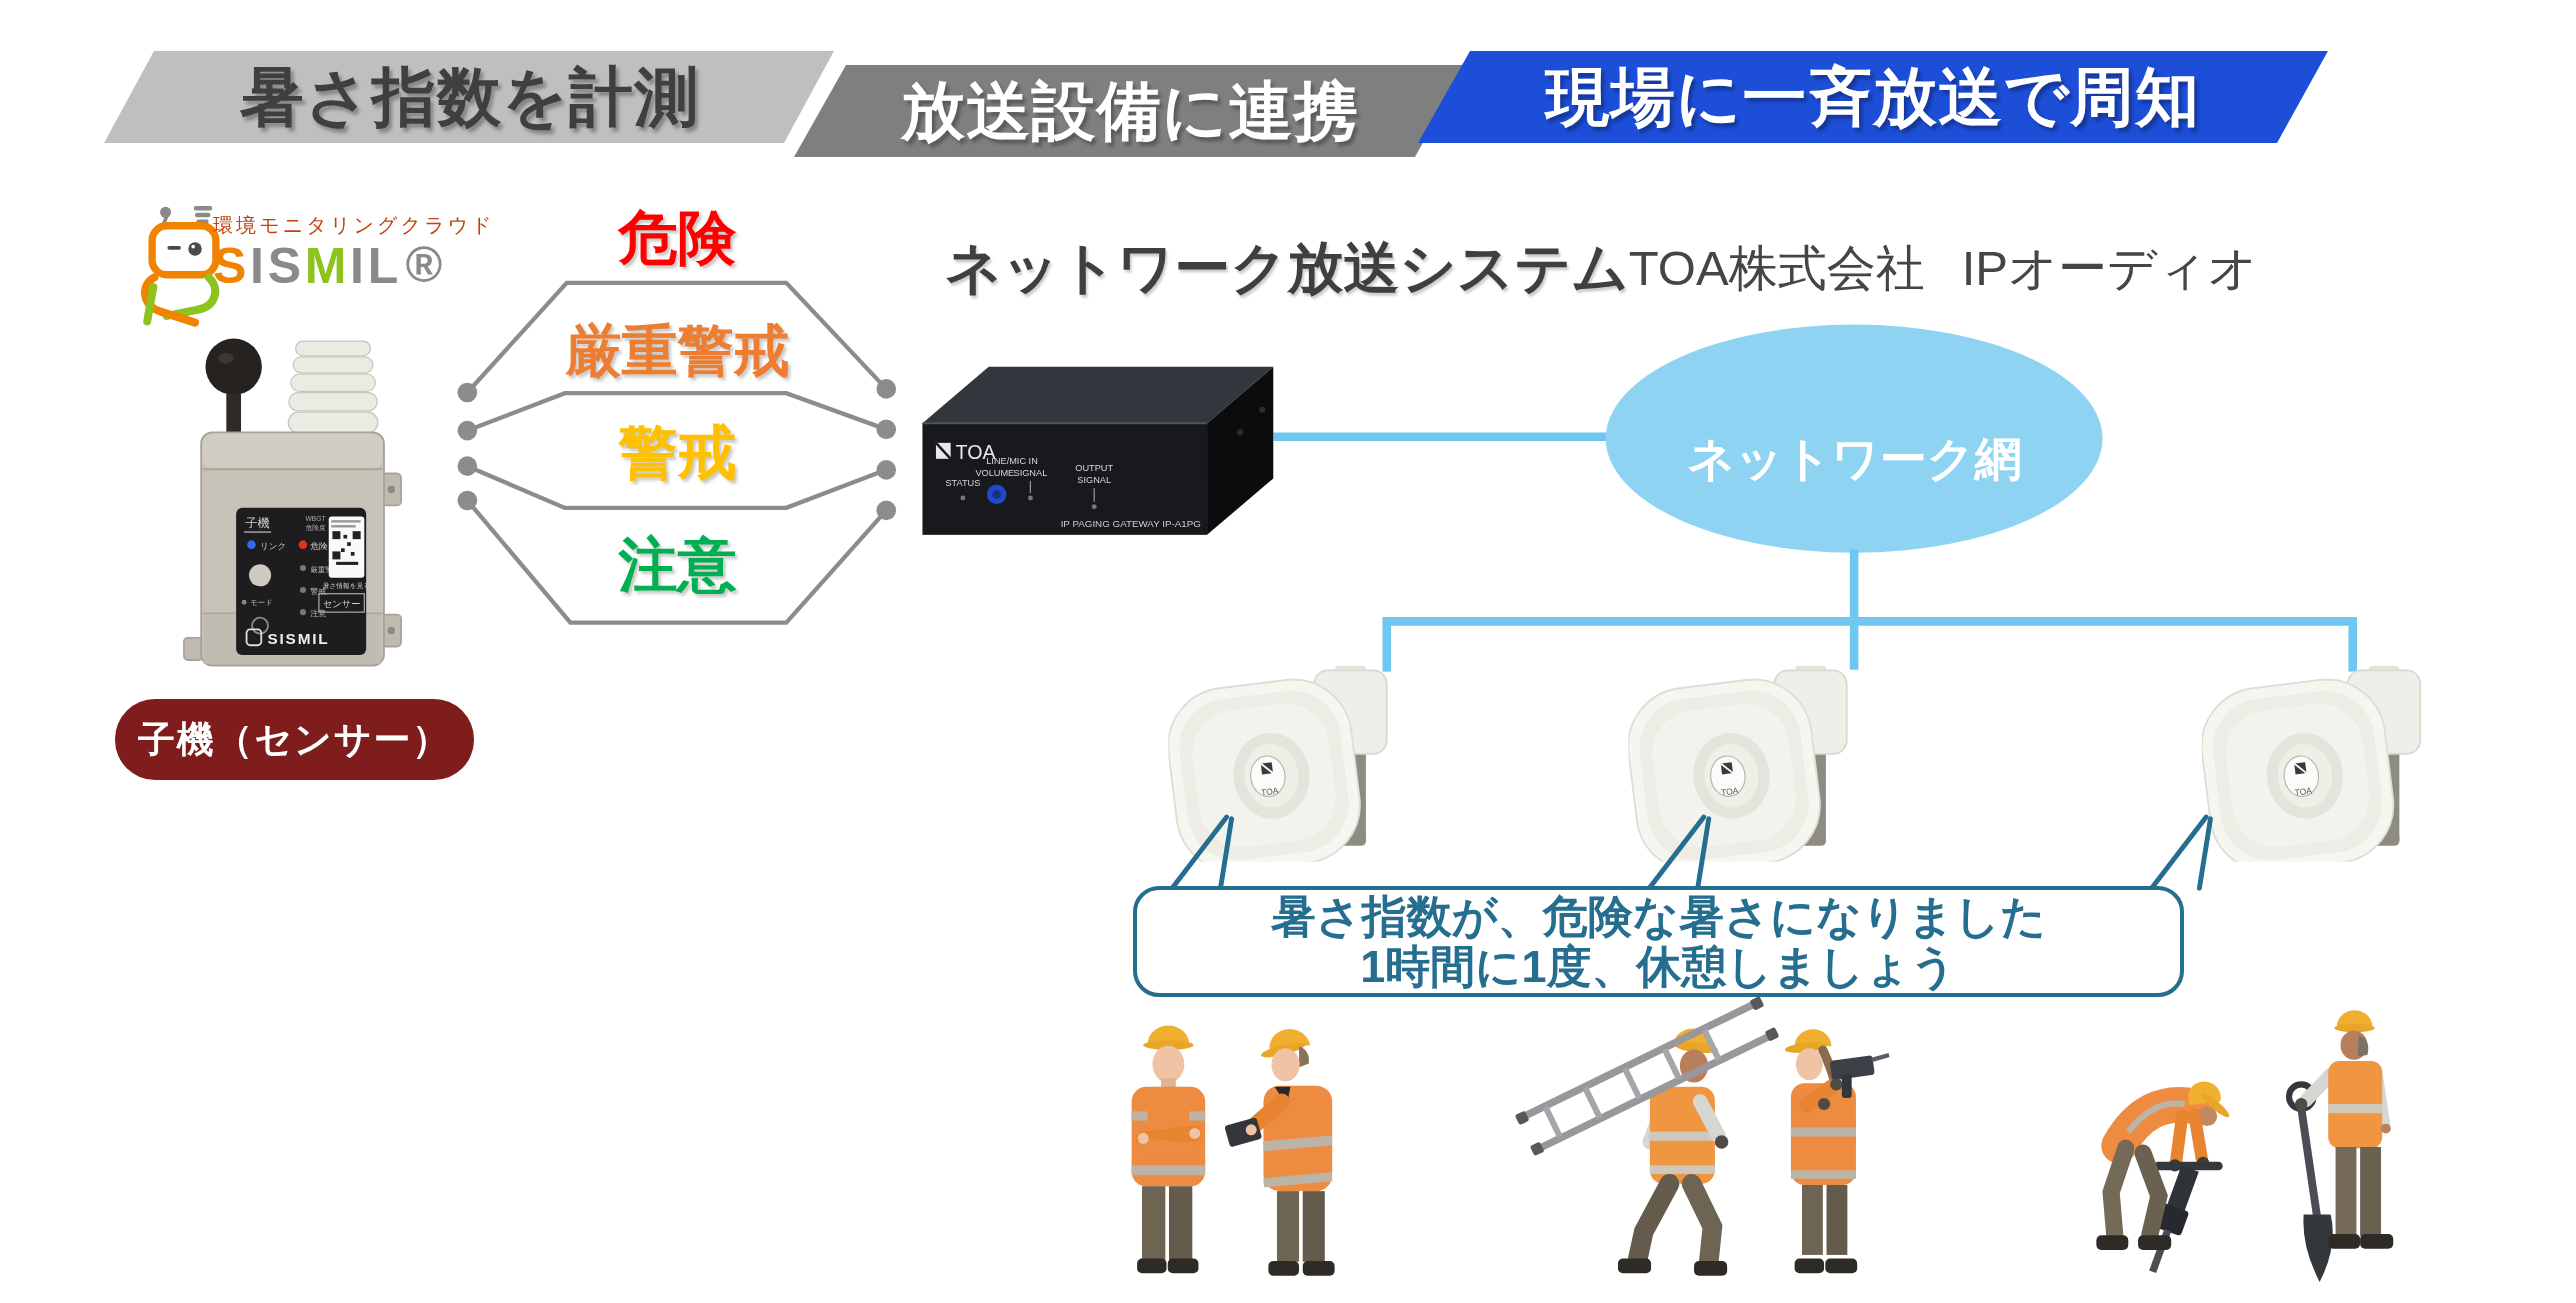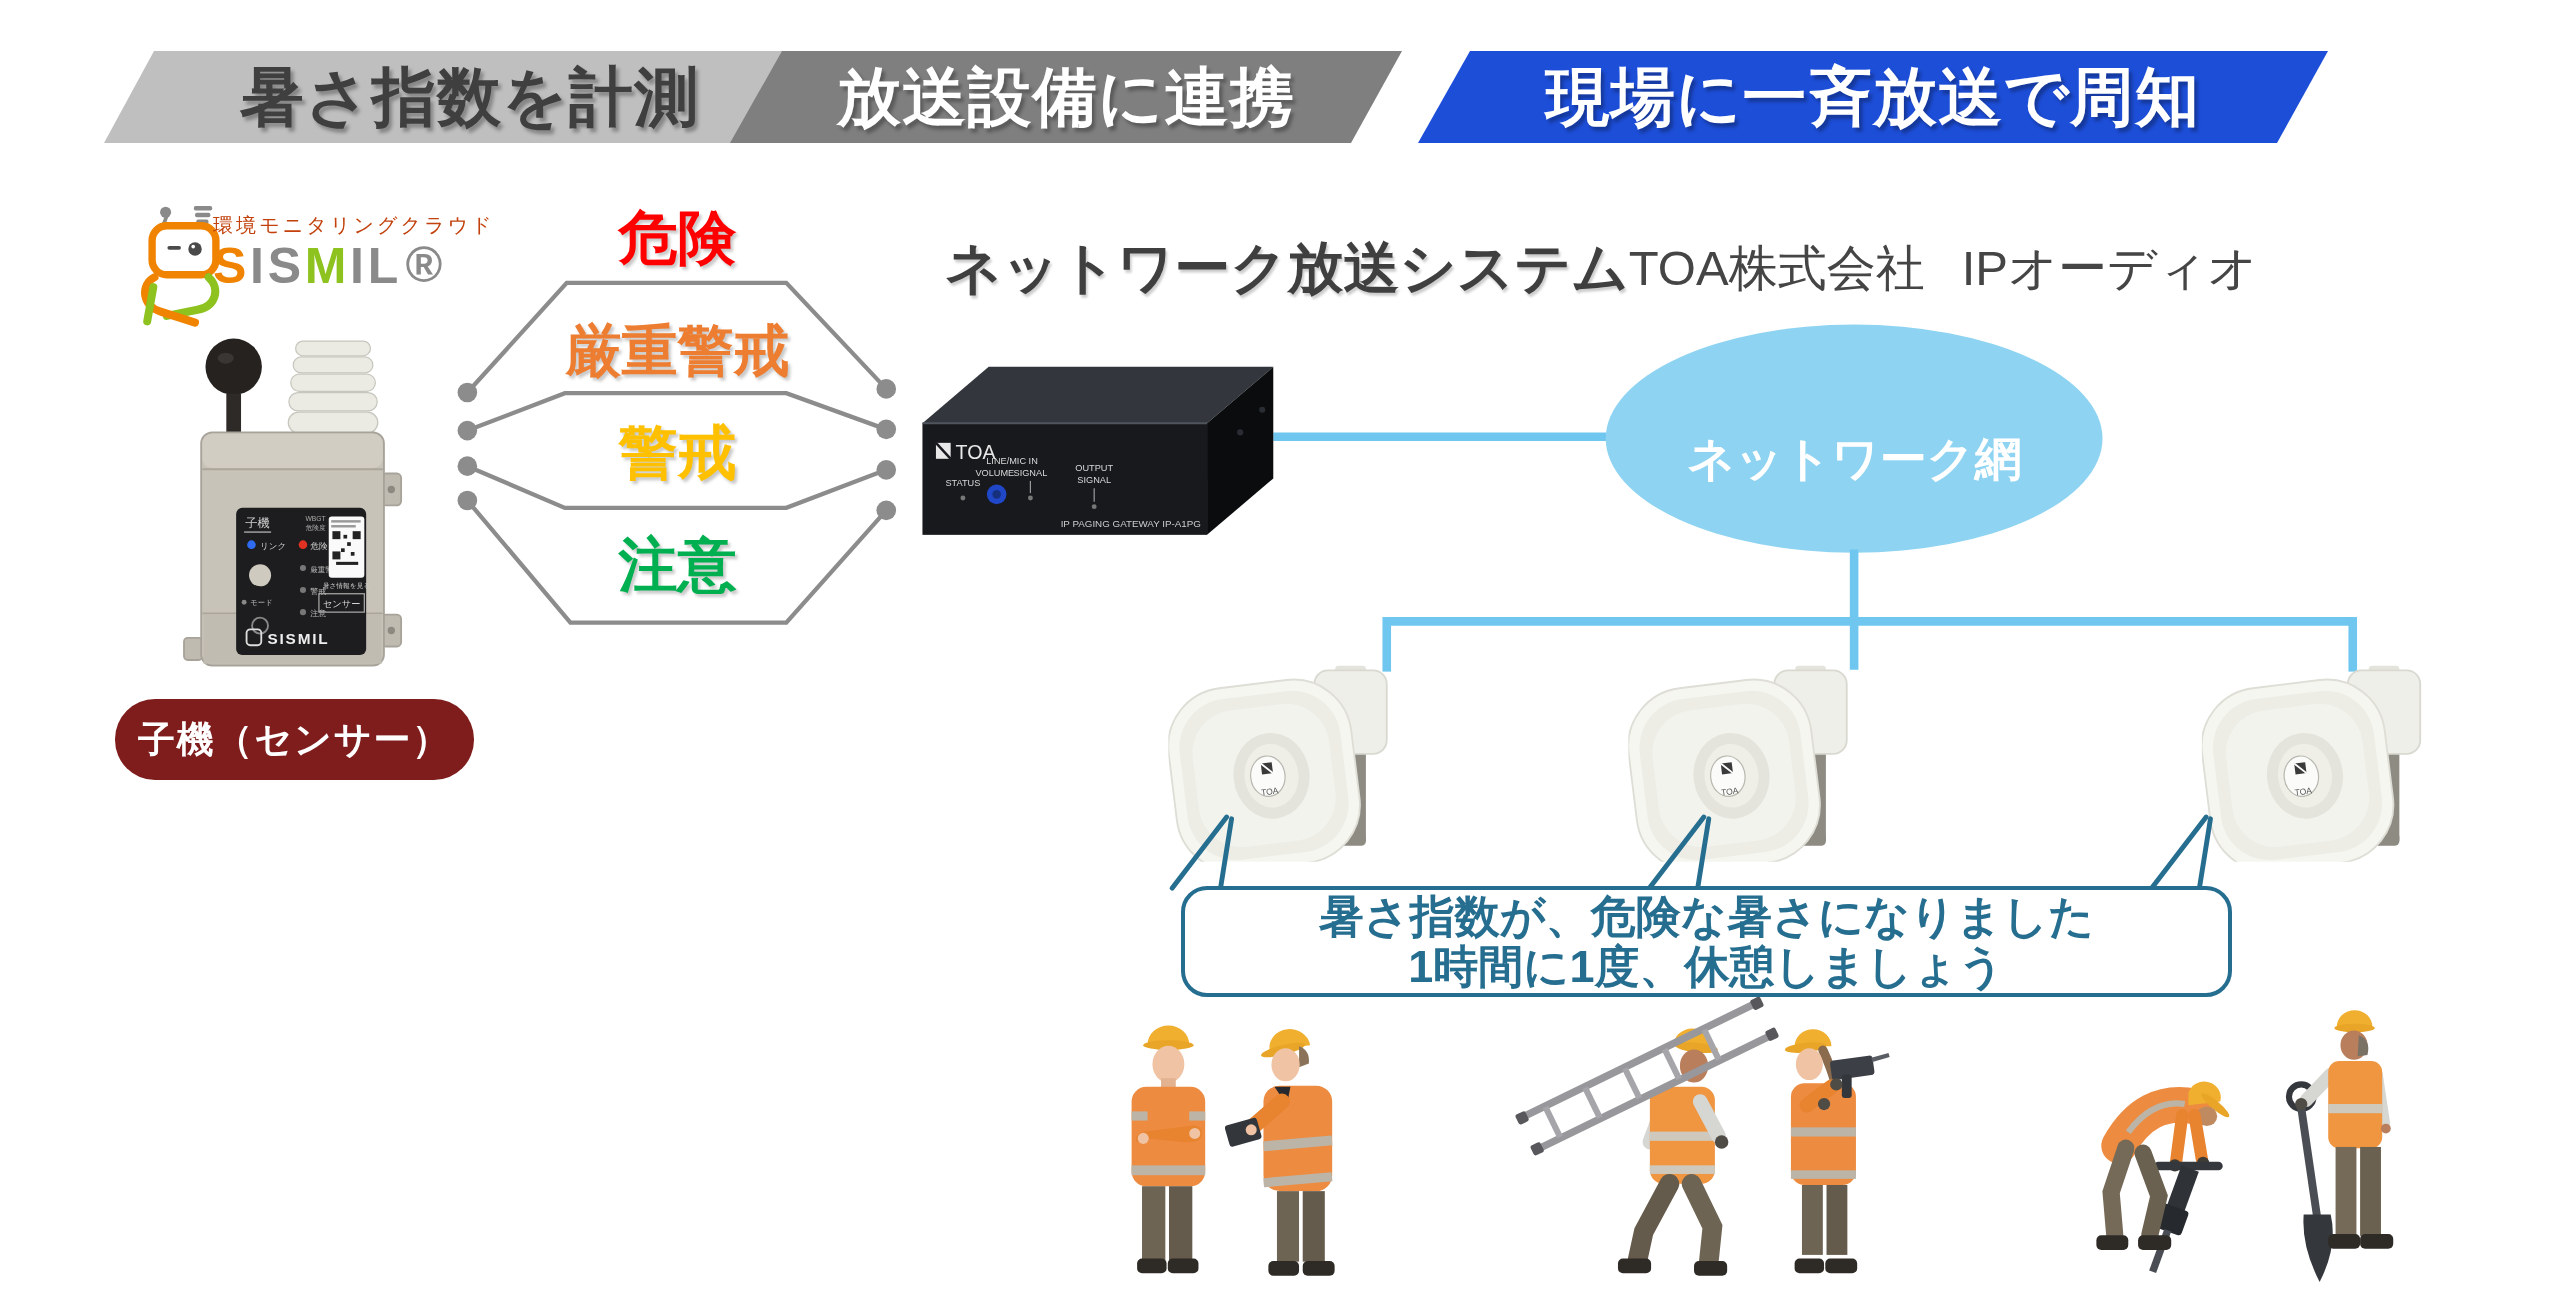--- a/index.html
+++ b/index.html
@@ -4,22 +4,22 @@
 <style>
   html,body{margin:0;padding:0;background:#fff;font-family:"Liberation Sans","DejaVu Sans",sans-serif;}
   #canvas{position:relative;width:2576px;height:1304px;background:#fff;overflow:hidden;}
   .abs{position:absolute;}
   .center{display:flex;align-items:center;justify-content:center;text-align:center;}
   .banner{top:51px;height:92px;font-weight:bold;font-size:64px;}
   .banner .lbl{width:100%;height:100%;display:flex;align-items:center;justify-content:center;
     text-shadow:3.1px 3.7px 3.7px rgba(0,0,0,.30);letter-spacing:1.2px;}
   #banner1{left:104px;width:731px;background:#BFBFBF;color:#3F3F3F;
     clip-path:polygon(50px 0,730px 0,680px 100%,0 100%);}
-  #banner2{left:730px;width:672px;background:#7F7F7F;color:#FFFFFF;
-    clip-path:polygon(52px 0,672px 0,621px 100%,0 100%);}
+  #banner2{left:794px;width:672px;background:#7F7F7F;color:#FFFFFF;
+    clip-path:polygon(52px 0,672px 0,621px 100%,0 100%);margin-top:14px;}
   #banner3{left:1418px;width:910px;background:#1d4ed8;color:#FFFFFF;
     clip-path:polygon(52px 0,910px 0,859px 100%,0 100%);}
   .alert{font-weight:bold;text-shadow:2.5px 3.1px 3.1px rgba(0,0,0,.22);}
   #alert0{left:555px;top:205px;width:245px;height:67px;font-size:59px;color:#FF0000;}
   #alert1{left:521px;top:320px;width:313px;height:64px;font-size:56px;color:#ED7D31;}
   #alert2{left:555px;top:422px;width:245px;height:64px;font-size:59px;color:#FFC000;}
   #alert3{left:555px;top:534px;width:245px;height:64px;font-size:59px;color:#00B050;}
   #sys-title-row{left:945px;top:232px;height:74px;display:flex;align-items:center;}
   #sys-title{font-size:56px;font-weight:bold;color:#3F3F3F;text-shadow:1.8px 2.5px 2.5px rgba(0,0,0,.20);}
   #sys-vendor{display:flex;gap:37px;font-size:49px;color:#454545;}
@@ -27,21 +27,21 @@
   #brandrow{left:213px;top:240px;display:flex;align-items:flex-end;}
   #brandrow span{font-size:50px;font-weight:bold;letter-spacing:3.7px;line-height:1;}
   #regmark{font-size:18.4px;color:#8A8A8A;margin-left:3.7px;margin-bottom:1.2px;}
   .c-or{color:#F08300}.c-gy{color:#8A8A8A}.c-gr{color:#8DC21F}
   #sensor-caption{left:115px;top:699px;width:359px;height:81px;background:#7f1d1d;border-radius:40px;
     color:#fff;font-size:37px;font-weight:bold;letter-spacing:1.8px;}
   #cloud-l1{left:1606px;top:367px;width:497px;height:52px;color:#fff;font-size:47px;font-weight:bold;}
   #cloud-l2{left:1606px;top:433px;width:497px;height:52px;color:#fff;font-size:47px;font-weight:bold;}
   #bubble{left:1133px;top:886px;width:1043px;height:103px;background:#fff;border:4.9px solid #266E90;
     border-radius:26px;color:#266E90;font-weight:bold;font-size:45px;
-    display:flex;flex-direction:column;align-items:center;justify-content:center;line-height:50px;margin-left:48px;}
+    display:flex;flex-direction:column;align-items:center;justify-content:center;line-height:50px;}
   svg text{font-family:"Liberation Sans","DejaVu Sans",sans-serif;}
 </style>
 </head>
 <body>
 
 <div id="canvas">
 
   <svg class="abs" style="left:0;top:0" width="2576" height="1304" viewBox="0 0 4200 2126">
 
     <defs>

